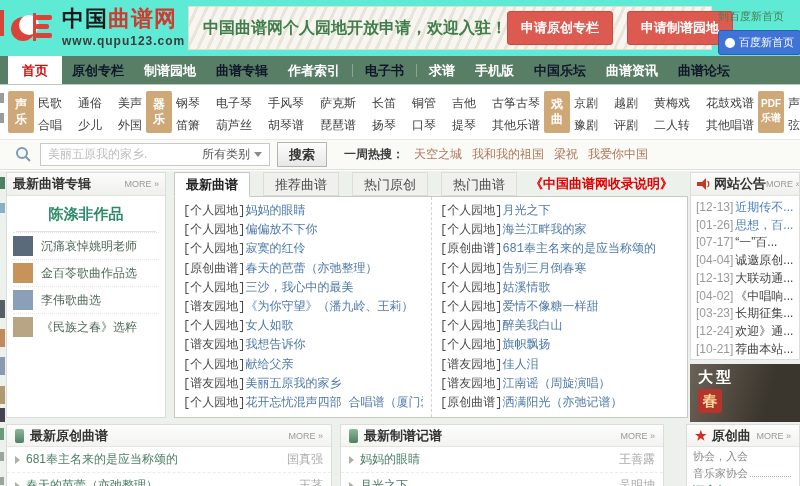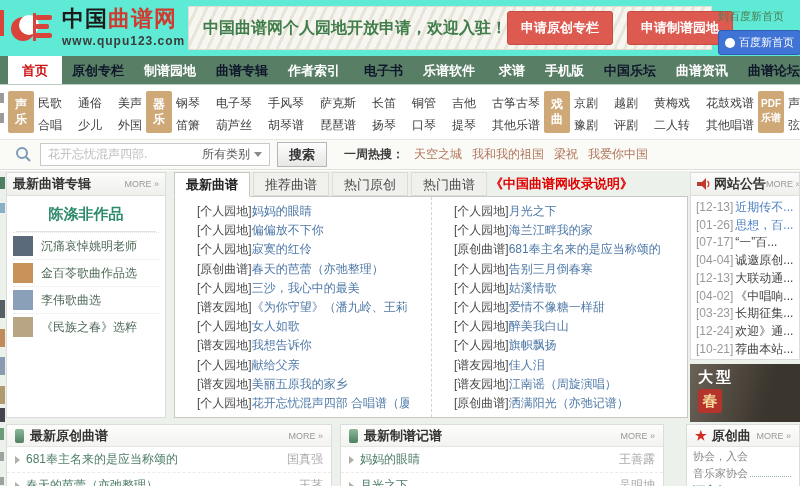--- a/index.html
+++ b/index.html
@@ -78,27 +78,27 @@
   .album-item { display:flex; align-items:center; height:27px; border-top:1px dotted #e6e6e6; }
   .thumb { width:20px; height:20px; margin-right:8px; flex:none; }
   .album-item:nth-child(1) .thumb { background:#5a6a7a; }
   .album-item:nth-child(2) .thumb { background:#c8935a; }
   .album-item:nth-child(3) .thumb { background:#8aa0b8; }
   .album-item:nth-child(4) .thumb { background:#b8a584; }
   .album-item:nth-child(5) .thumb { background:#3a3a44; }
   .album-label { font-size:12px; color:#4f6a58; white-space:nowrap; }
 
   
-  .tabs { position:absolute; top:172px; left:174px; width:514px; height:25px; display:flex; gap:3px; z-index:2;text-align:right; }
+  .tabs { position:absolute; top:172px; left:174px; width:514px; height:25px; display:flex; gap:13px; z-index:2;text-align:right; }
   .tab { height:24px; line-height:23px; padding:0 11px; font-size:13px; background:#f0f0ed;
     border:1px solid #ddddd8; color:#4a4a4a; white-space:nowrap; }
   .tab.active { background:#fff; color:#222; font-weight:bold; border-color:#c9c9c4; border-bottom-color:#fff; height:25px; }
   .notice { margin-left:auto; margin-right:64px; line-height:24px; color:#e00000; font-weight:bold; font-size:13px; white-space:nowrap; }
   .p-center { top:196px; left:174px; width:514px; height:222px; border-color:#c9c9c4; display:flex; }
-  .mcol { width:50%; padding:5px 22px; overflow:hidden; }
+  .mcol { width:50%; padding:5px 8px; overflow:hidden;font-family:Liberation Mono, monospace; }
   .mcol.right { border-left:1px dashed #d4d4cf; }
   .mcol li { list-style:none; line-height:19.2px; font-size:12px; white-space:nowrap; overflow:hidden; }
   .mtag { color:#4a4a4a; }
   .mlink { color:#4e79a8; }
 
   
   .p-right { top:172px; left:690px; width:110px; height:188px; overflow:hidden; }
   .ann-list { padding:3px 5px; }
   .ann-row { font-size:12px; line-height:17.7px; white-space:nowrap; overflow:hidden; }
   .ann-date { color:#999; margin-right:2px; }
@@ -171,21 +171,20 @@
   </div>
 
   <div class="nav">
     <a class="nav-item active">首页</a>
     <a class="nav-item yellow">原创专栏</a>
     <a class="nav-item">制谱园地</a>
     <a class="nav-item yellow">曲谱专辑</a>
     <a class="nav-item">作者索引</a>
     <span class="nav-sep"></span>
     <a class="nav-item yellow">电子书</a>
-    <a class="nav-item">乐谱软件</a>
     <span class="nav-sep"></span>
     <a class="nav-item">求谱</a>
     <a class="nav-item">手机版</a>
     <a class="nav-item yellow">中国乐坛</a>
     <a class="nav-item">曲谱资讯</a>
     <a class="nav-item yellow">曲谱论坛</a>
   </div>
 
   <div class="cats">
     <div class="cat-group">
@@ -272,21 +271,21 @@
       </div>
     </div>
   </div>
 
   <div class="searchbar">
     <svg width="18" height="18" viewBox="0 0 18 18">
       <circle cx="8" cy="7" r="5" fill="none" stroke="#7a9ab5" stroke-width="2"></circle>
       <line x1="11.5" y1="10.5" x2="16" y2="15" stroke="#7a9ab5" stroke-width="2"></line>
     </svg>
     <div class="search-box">
-      <span class="search-ph">花开忘忧混声四部.</span>
+      <span class="search-ph">美丽五原我的家乡.</span>
       <span class="search-cat">所有类别</span>
       <span class="caret"></span>
     </div>
     <button class="search-btn">搜索</button>
     <span class="hot">一周热搜：</span>
     <a class="hot-link">天空之城</a>
     <a class="hot-link">我和我的祖国</a>
     <a class="hot-link">梁祝</a>
     <a class="hot-link">我爱你中国</a>
   </div>

